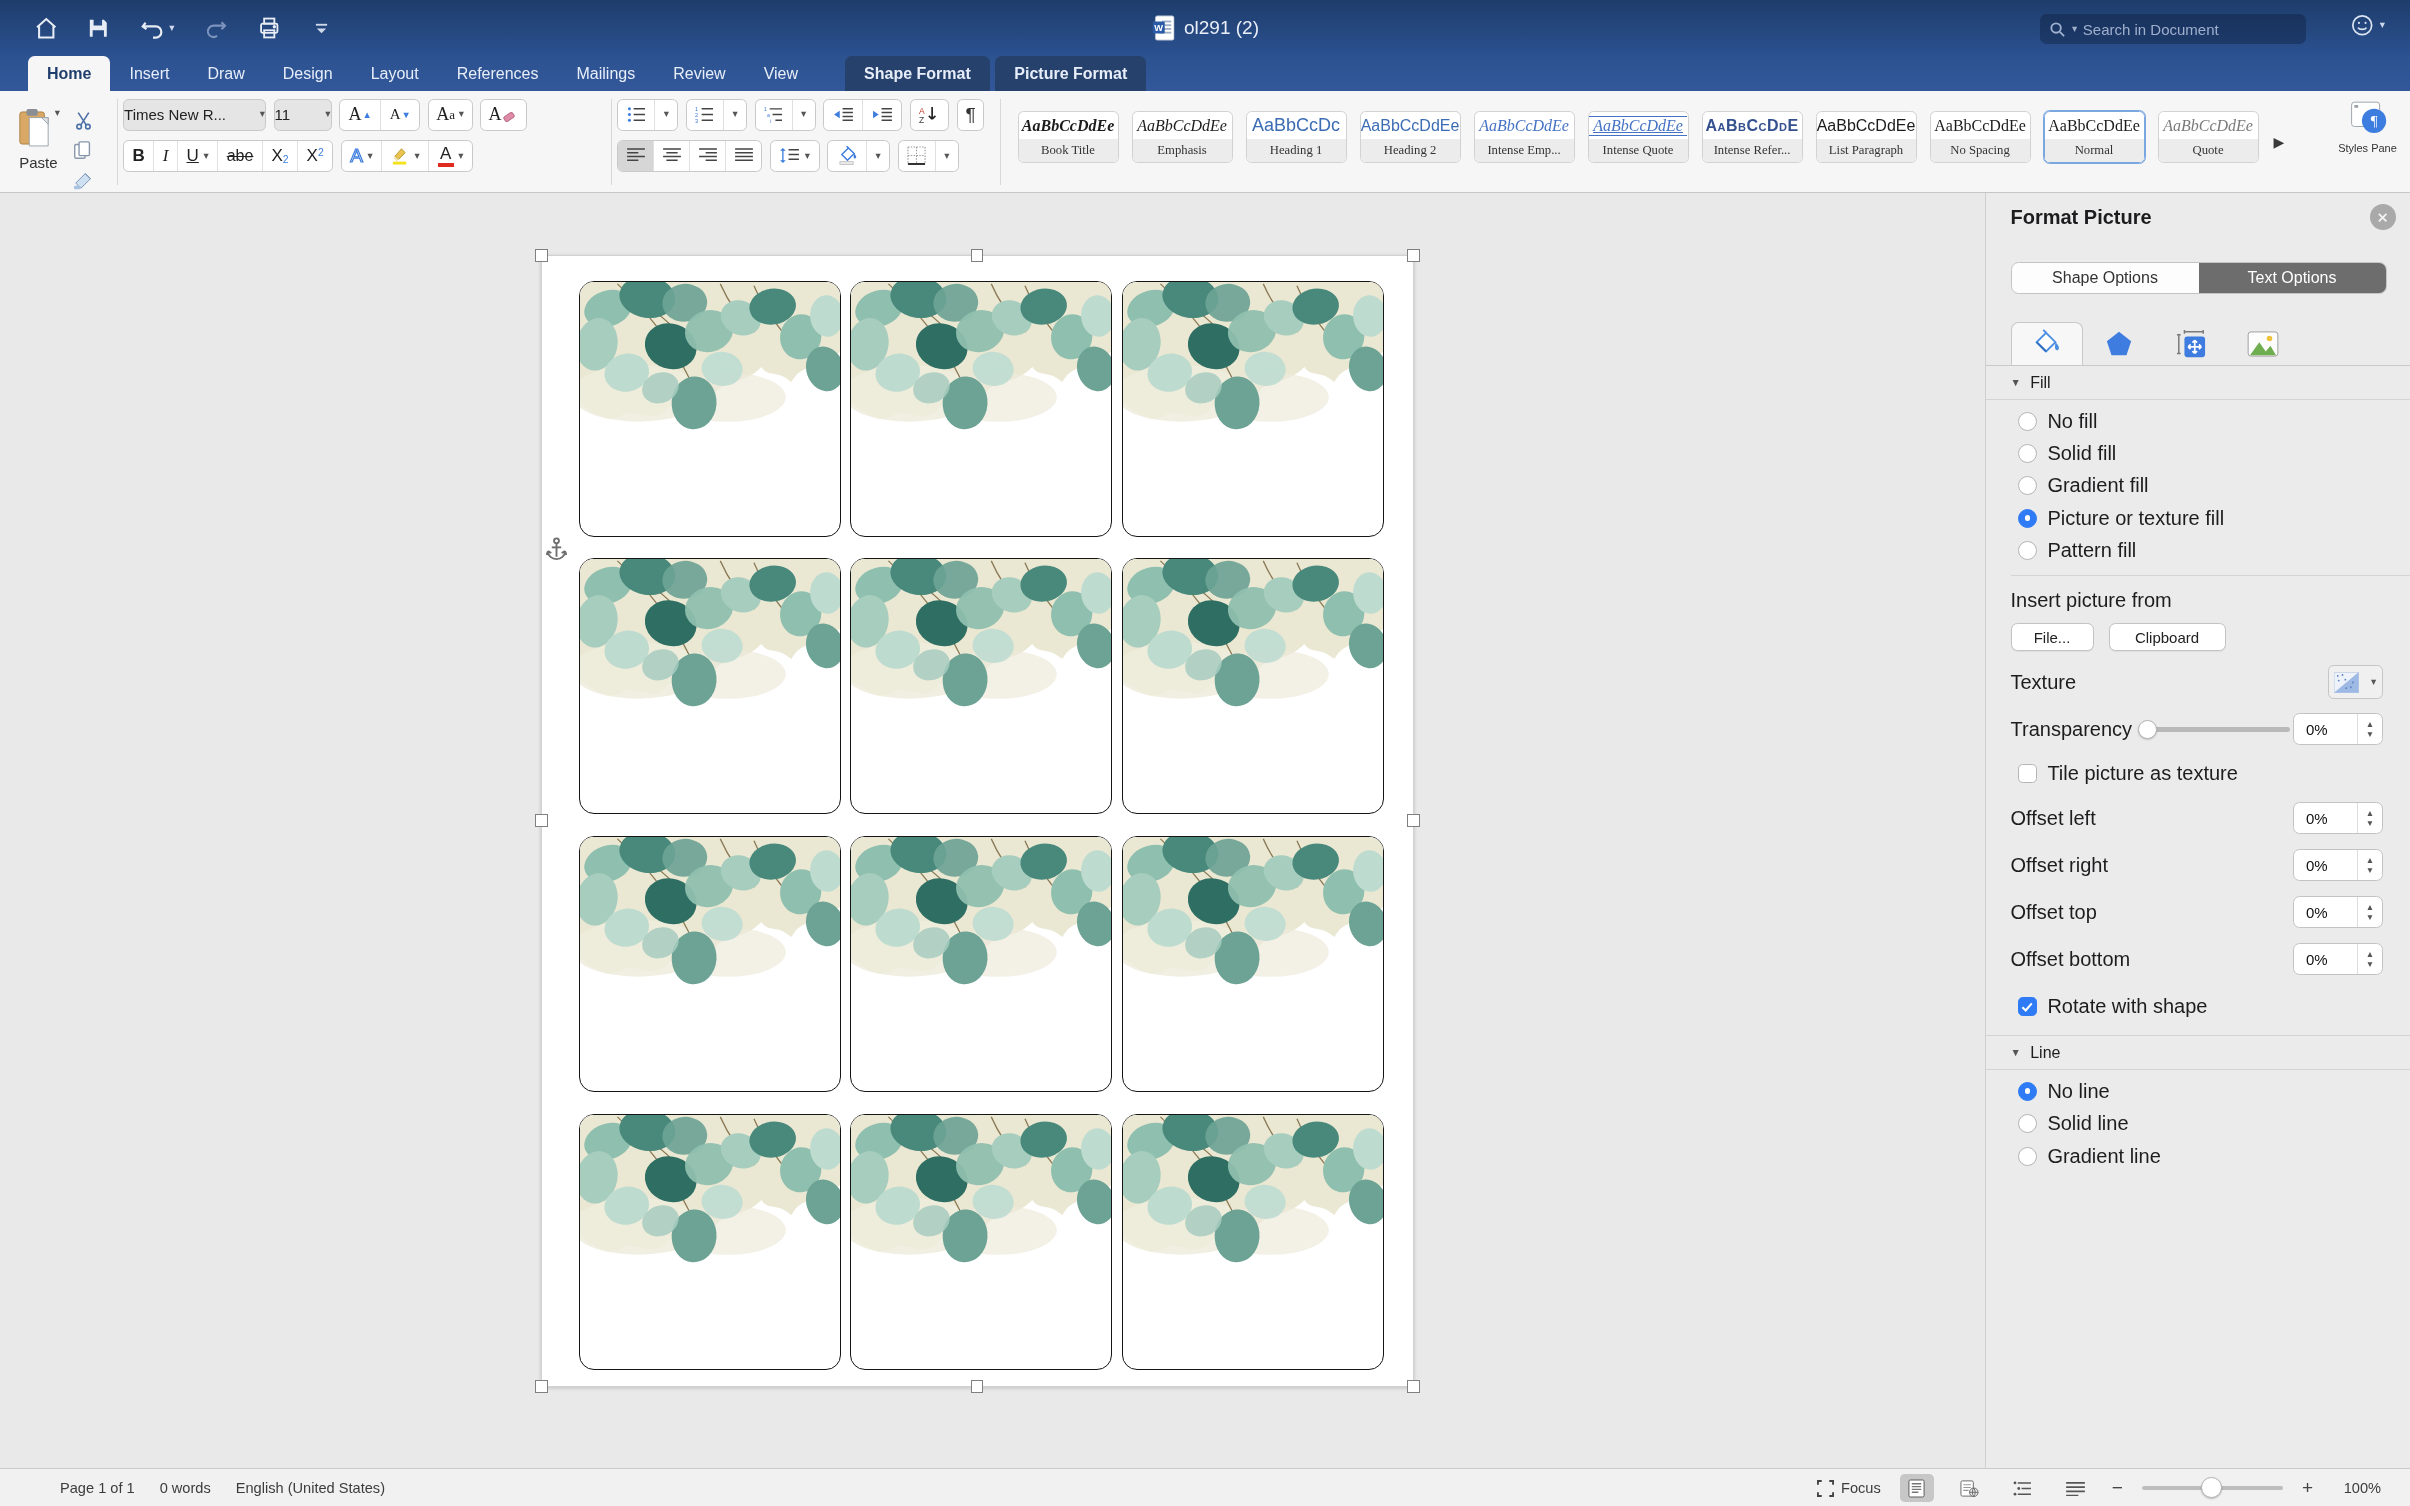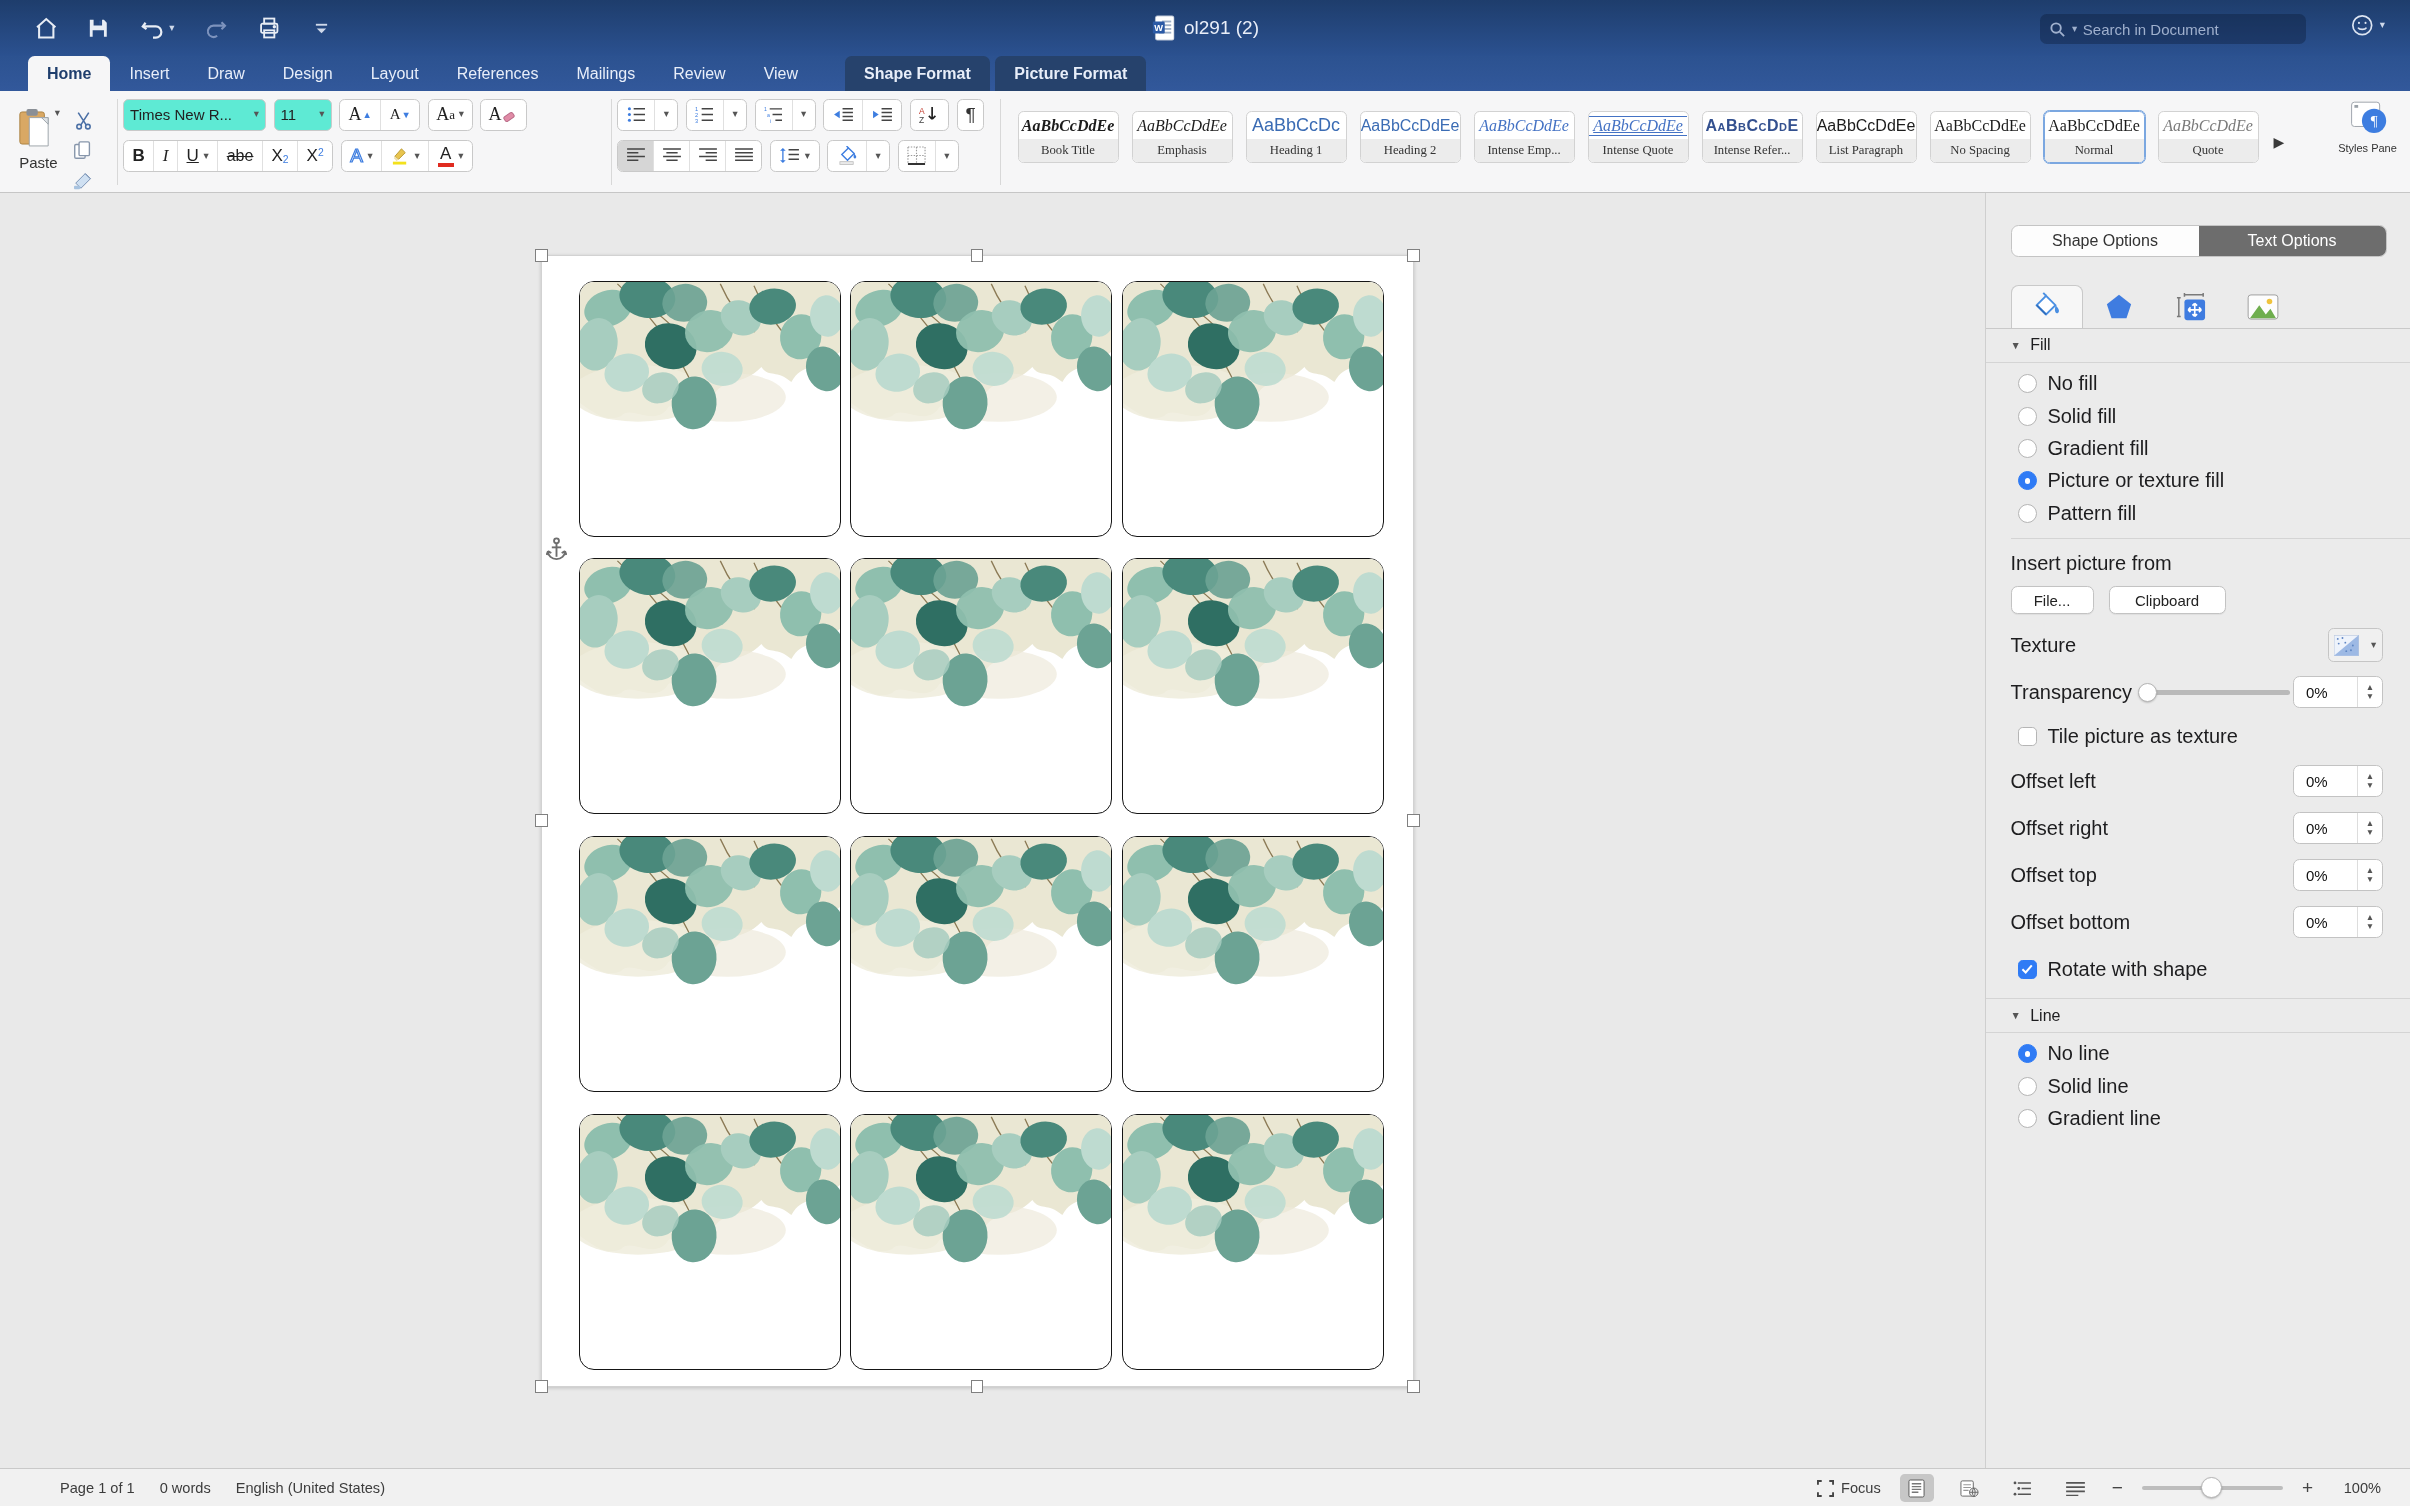--- a/index.html
+++ b/index.html
@@ -45,22 +45,22 @@
   .glyph { font-size:17px; color:#222; }
 
   
   .clip-group { width:111px; display:flex; padding-left:9.4px; }
   .paste-btn { width:58px; display:flex; flex-direction:column; align-items:center; padding-top:9.4px; gap:3.8px; }
   .paste-lbl { font-size:15px; color:#333; margin-top:1.9px; }
   .clip-col { display:flex; flex-direction:column; justify-content:flex-start; gap:9.4px; padding-top:11.3px; margin-left:5.6px; }
 
   
   .font-group { width:482px; }
-  .combo { background:#5eead4; border:0.9px solid #c9c9c9; border-radius:5.6px; height:32px;
-    display:flex; align-items:center; justify-content:space-between; padding:0 6px; font-size:15px; color:#222; }
+  .combo { background:#e5e5e5; border:0.9px solid #c9c9c9; border-radius:5.6px; height:32px;
+    display:flex; align-items:center; justify-content:space-between; padding:0 0; font-size:15px; color:#222; }
   .btxt { font-size:18px; color:#222; font-family:"Liberation Serif",serif; }
 
   
   .para-group { width:377px; }
 
   
   .styles-gallery { flex:1; display:flex; align-items:center; gap:13px; padding:0 7.5px 0 11.3px; overflow:hidden; }
   .style-tile { width:101px; height:52px; background:#fff; border:0.9px solid #d2d2d2; border-radius:5.6px;
     display:flex; flex-direction:column; overflow:hidden; flex:none; margin-top:-9.4px; }
   .style-tile .sample { flex:1; display:flex; align-items:center; justify-content:center;
@@ -680,20 +680,28 @@
         <div class="card">
             <svg width="100%" height="153" viewBox="0 0 278 162" preserveAspectRatio="none">
               <use href="#euc"></use>
             </svg>
           </div>
       </div>
     </div>
   </div>
 
   <div class="panel">
+    <div class="panel-header">
+      <span class="panel-title">Format Picture</span>
+      <div class="close-btn">
+        <svg width="11.3" height="11.3" viewBox="0 0 12 12" stroke="#f2f2f2" stroke-width="2">
+            <path d="M2 2 L10 10 M10 2 L2 10"></path>
+          </svg>
+      </div>
+    </div>
 
     <div class="segtabs">
       <div class="segtab">Shape Options</div>
       <div class="segtab on">Text Options</div>
     </div>
 
     <div class="icontabs">
       <div class="icontab on">
         <svg width="32" height="30" viewBox="0 0 34 32">
           <path d="M6 14 L16 4 L26 14 L16 24 Z" fill="#fff" stroke="#4a8fe2" stroke-width="2"></path>

